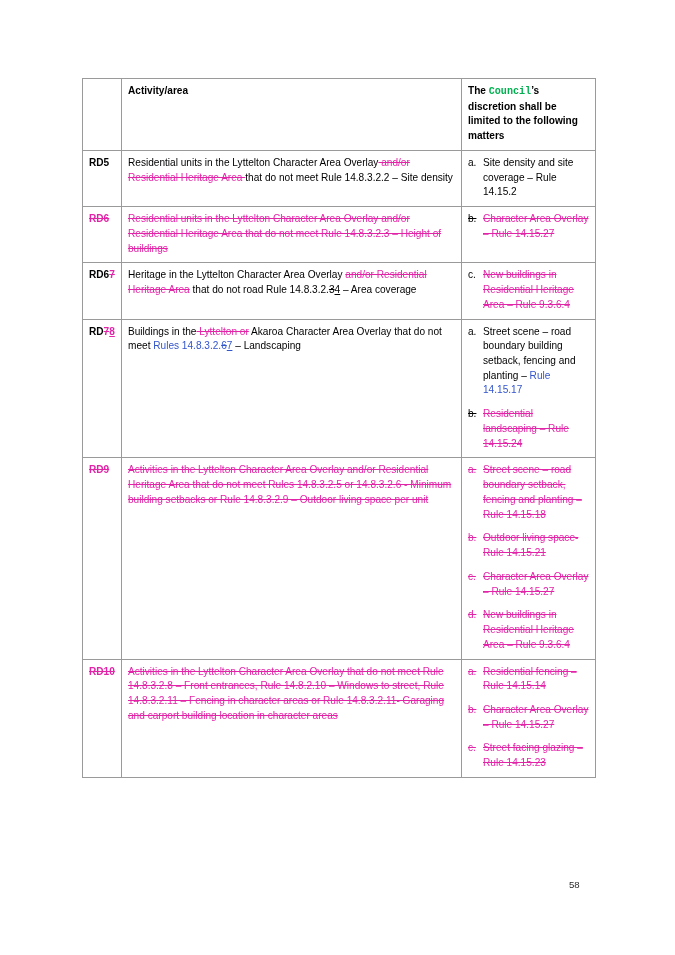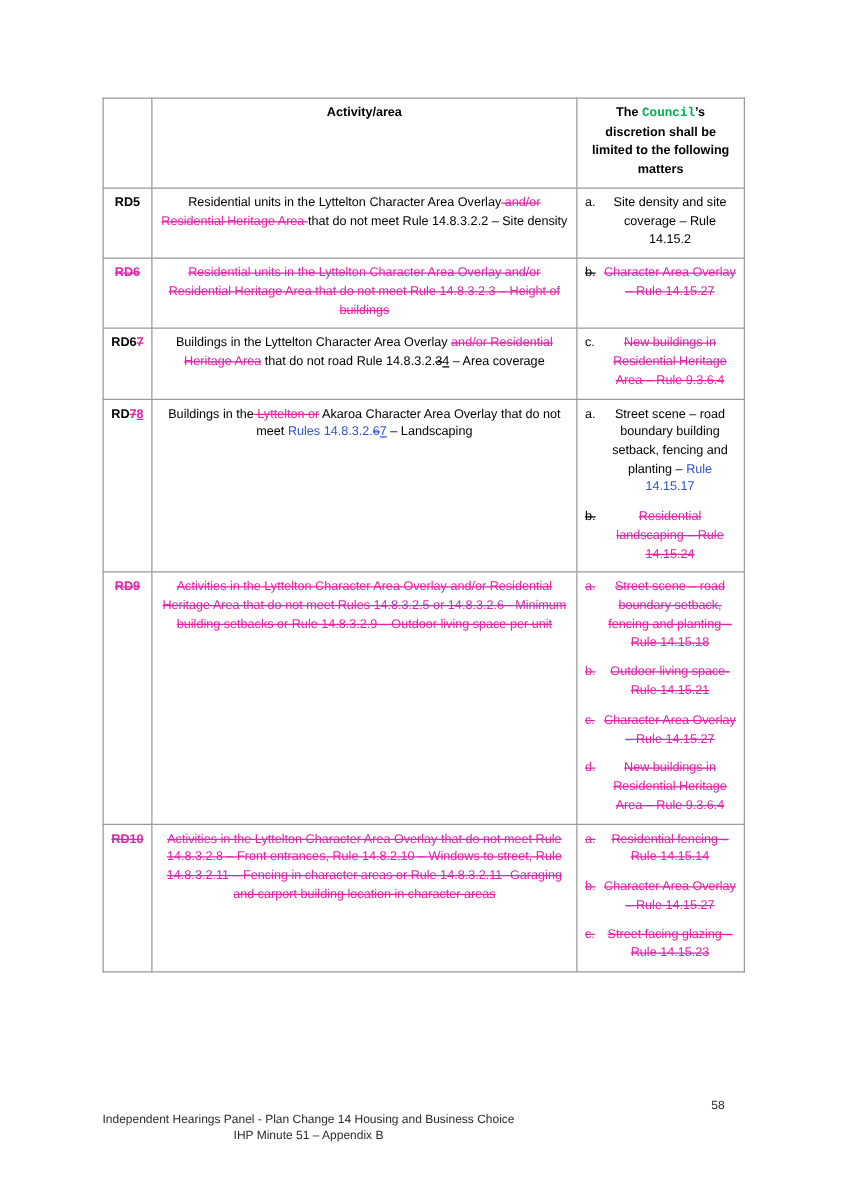--- a/index.html
+++ b/index.html
@@ -14,21 +14,20 @@
     font-family: "Liberation Sans", sans-serif;
     color: #000000;
     overflow: hidden;
   }
   .page {
     position: absolute;
     left: 0; top: 0;
     width: 675px;
     height: 955px;
     background: #ffffff;
-    text-align: center;
   }
 
   
   table.rules {
     position: absolute;
     left: 82px;
     top: 78px;
     width: 513px;
     border-collapse: collapse;
     table-layout: fixed;
@@ -163,21 +162,21 @@
         <td><span class="del">Residential units in the Lyttelton Character Area Overlay and/or Residential Heritage Area that do not meet Rule 14.8.3.2.3 – Height of buildings</span></td>
         <td>
           <ul class="matters">
             <li><span class="mk del-k">b.</span><span class="del">Character Area Overlay – Rule 14.15.27</span></li>
           </ul>
         </td>
       </tr>
 
       <tr>
         <td class="ref"><span class="plain">RD6</span><span class="del">7</span></td>
-        <td><span>Buildings in the Lyttelton Character Area Overlay </span><span class="del">and/or Residential Heritage Area</span><span> that do not road Rule 14.8.3.2.</span><span class="del-k">3</span><span class="ins-k">4</span><span> – Area coverage</span></td>
+        <td><span>Heritage in the Lyttelton Character Area Overlay </span><span class="del">and/or Residential Heritage Area</span><span> that do not road Rule 14.8.3.2.</span><span class="del-k">3</span><span class="ins-k">4</span><span> – Area coverage</span></td>
         <td>
           <ul class="matters">
             <li><span class="mk plain">c.</span><span class="del">New buildings in Residential Heritage Area – Rule 9.3.6.4</span></li>
           </ul>
         </td>
       </tr>
 
       <tr>
         <td class="ref"><span class="plain">RD</span><span class="del">7</span><span class="ins">8</span></td>
         <td><span>Buildings in the</span><span class="del"> Lyttelton or</span><span> Akaroa Character Area Overlay that do not meet </span><span class="blue">Rules 14.8.3.2.</span><span class="blue-del">6</span><span class="blue-ins">7</span><span> – Landscaping</span></td>
@@ -212,18 +211,14 @@
             <li><span class="mk del">c.</span><span class="del">Street facing glazing – Rule 14.15.23</span></li>
           </ul>
         </td>
       </tr>
 
     </tbody>
   </table>
 
   <div class="pageno">58</div>
 
-  <div class="footer">
-    <div>Independent Hearings Panel - Plan Change 14 Housing and Business Choice</div>
-    <div>IHP Minute 51 – Appendix B</div>
-  </div>
 
 </div>
 
 </body></html>

